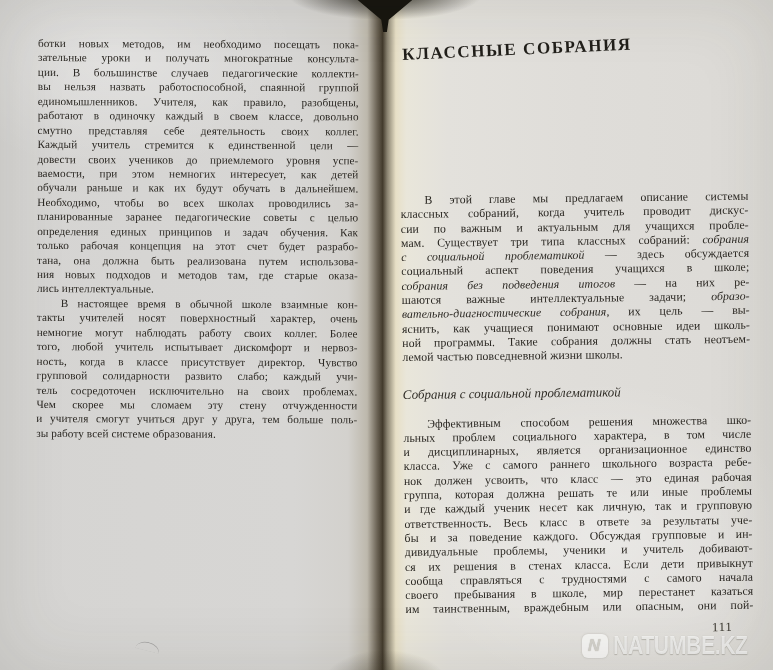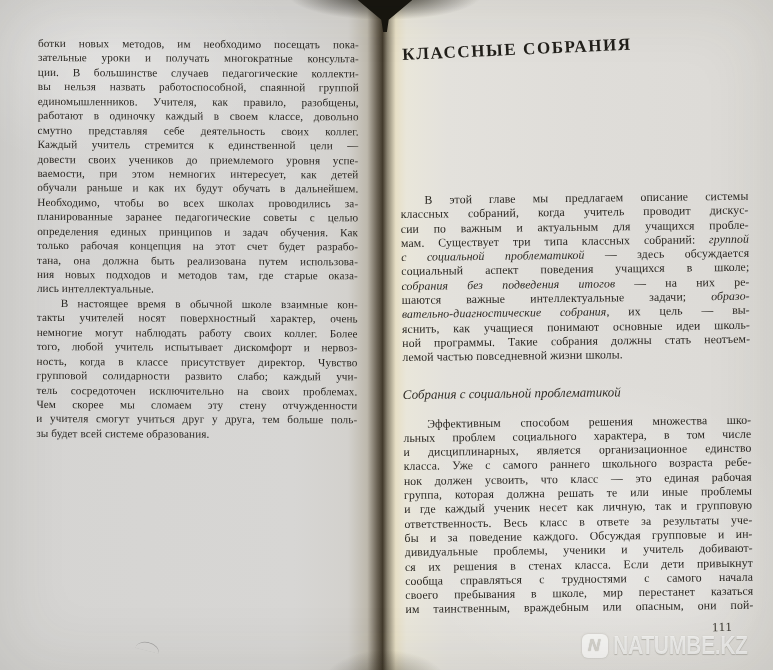--- a/index.html
+++ b/index.html
@@ -106,31 +106,31 @@
     <div class="paragraph">
         <div class="line indent"><span>В настоящее время в обычной школе взаимные кон-</span></div>
         <div class="line"><span>такты учителей носят поверхностный характер, очень</span></div>
         <div class="line"><span>немногие могут наблюдать работу своих коллег. Более</span></div>
         <div class="line"><span>того, любой учитель испытывает дискомфорт и нервоз-</span></div>
         <div class="line"><span>ность, когда в классе присутствует директор. Чувство</span></div>
         <div class="line"><span>групповой солидарности развито слабо; каждый учи-</span></div>
         <div class="line"><span>тель сосредоточен исключительно на своих проблемах.</span></div>
         <div class="line"><span>Чем скорее мы сломаем эту стену отчужденности</span></div>
         <div class="line"><span>и учителя смогут учиться друг у друга, тем больше поль-</span></div>
-        <div class="line no-stretch"><span>зы будет всей системе образования.</span></div>
+        <div class="line no-stretch"><span>зы работу всей системе образования.</span></div>
       </div>
   </div>
 
   <div class="text-col right-col">
     <div class="chapter-title">КЛАССНЫЕ СОБРАНИЯ</div>
     <div class="paragraph par1">
         <div class="line indent"><span>В этой главе мы предлагаем описание системы</span></div>
         <div class="line"><span>классных собраний, когда учитель проводит дискус-</span></div>
         <div class="line"><span>сии по важным и актуальным для учащихся пробле-</span></div>
-        <div class="line"><span>мам. Существует три типа классных собраний: </span><i>группой</i></div>
+        <div class="line"><span>мам. Существует три типа классных собраний: </span><i>собрания</i></div>
         <div class="line"><i>с социальной проблематикой</i><span> — здесь обсуждается</span></div>
         <div class="line"><span>социальный аспект поведения учащихся в школе;</span></div>
         <div class="line"><i>собрания без подведения итогов</i><span> — на них ре-</span></div>
         <div class="line"><span>шаются важные интеллектуальные задачи; </span><i>образо-</i></div>
         <div class="line"><i>вательно-диагностические собрания</i><span>, их цель — вы-</span></div>
         <div class="line"><span>яснить, как учащиеся понимают основные идеи школь-</span></div>
         <div class="line"><span>ной программы. Такие собрания должны стать неотъем-</span></div>
         <div class="line no-stretch"><span>лемой частью повседневной жизни школы.</span></div>
       </div>
     <div class="subheading">Собрания с социальной проблематикой</div>

